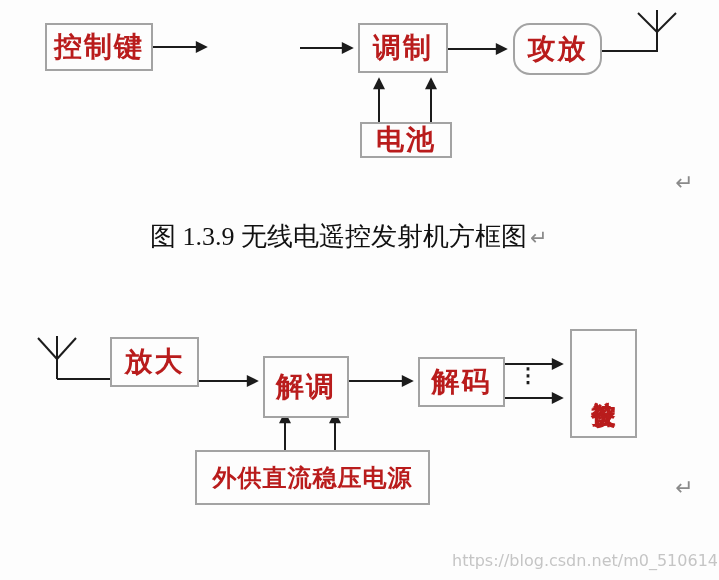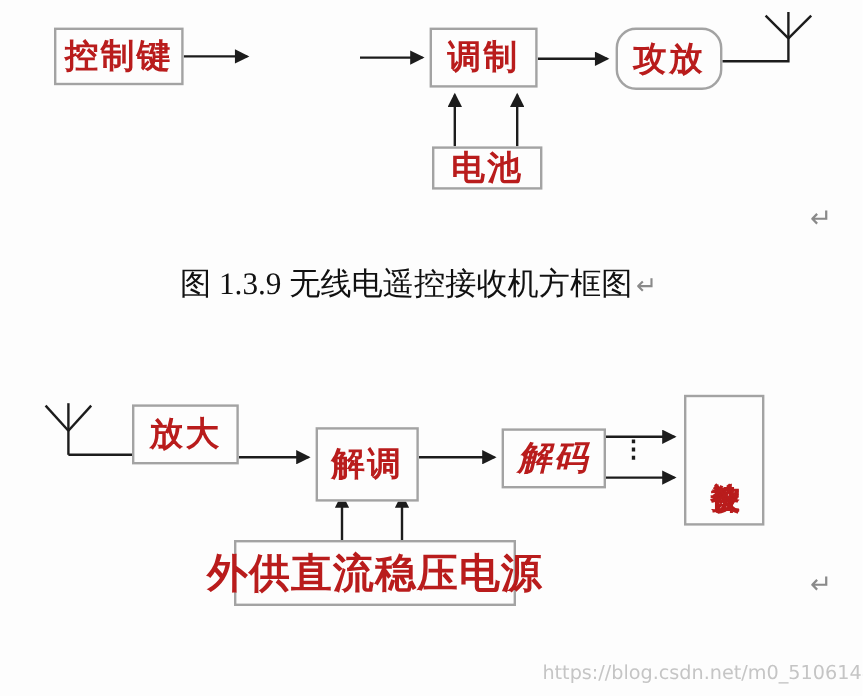--- a/index.html
+++ b/index.html
@@ -26,21 +26,21 @@
     display: flex;
     align-items: center;
     justify-content: center;
     font-weight: bold;
     font-size: 28px;
     color: #b91c1c;
     letter-spacing: 2px;
     white-space: nowrap;
     z-index: 2;
   }
-  .block.wide { font-size: 34px; letter-spacing: 1px; font-family: Liberation Mono, monospace; }
+  .block.wide { font-size: 24px; letter-spacing: 1px; font-family: Liberation Mono, monospace; }
   .block.vertical {
     writing-mode: vertical-rl;
     text-orientation: upright;
     font-size: 24px;
     letter-spacing: 1px;
     line-height: 1;
   }
   .caption {
     position: absolute;
     font-size: 26px;
@@ -118,28 +118,28 @@
       <line x1="335" y1="450" x2="335" y2="413" marker-end="url(#arrow)"></line>
     </g>
   </svg>
 
   <div class="block" style="left:45px; top:23px; width:108px; height:48px;">控制键</div>
   <div class="block" style="left:358px; top:23px; width:90px; height:50px;">调制</div>
   <div class="block" style="left:513px; top:23px; width:89px; height:52px;border-radius:17px;">攻放</div>
   <div class="block" style="left:360px; top:122px; width:92px; height:36px;">电池</div>
 
   <div class="caption" style="left:150px; top:219px;">
-    <span>图 1.3.9  无线电遥控接收机方框图</span><span class="para-mark">↵</span>
+    <span>图 1.3.9  无线电遥控发射机方框图</span><span class="para-mark">↵</span>
   </div>
 
   <div class="margin-mark" style="left:675px; top:170px;">↵</div>
 
   <div class="block" style="left:110px; top:337px; width:89px; height:50px;">放大</div>
   <div class="block" style="left:263px; top:356px; width:86px; height:62px;">解调</div>
-  <div class="block" style="left:418px; top:357px; width:87px; height:50px;font-style:italic;">解码</div>
+  <div class="block" style="left:418px; top:357px; width:87px; height:50px;">解码</div>
   <div class="block vertical" style="left:570px; top:329px; width:67px; height:109px;">被控设备</div>
   <div class="block wide" style="left:195px; top:450px; width:235px; height:55px;">外供直流稳压电源</div>
 
   <div class="ellipsis">⋮</div>
 
 
   <div class="margin-mark" style="left:675px; top:475px;">↵</div>
 
   <div class="watermark">https://blog.csdn.net/m0_51061483</div>
 

